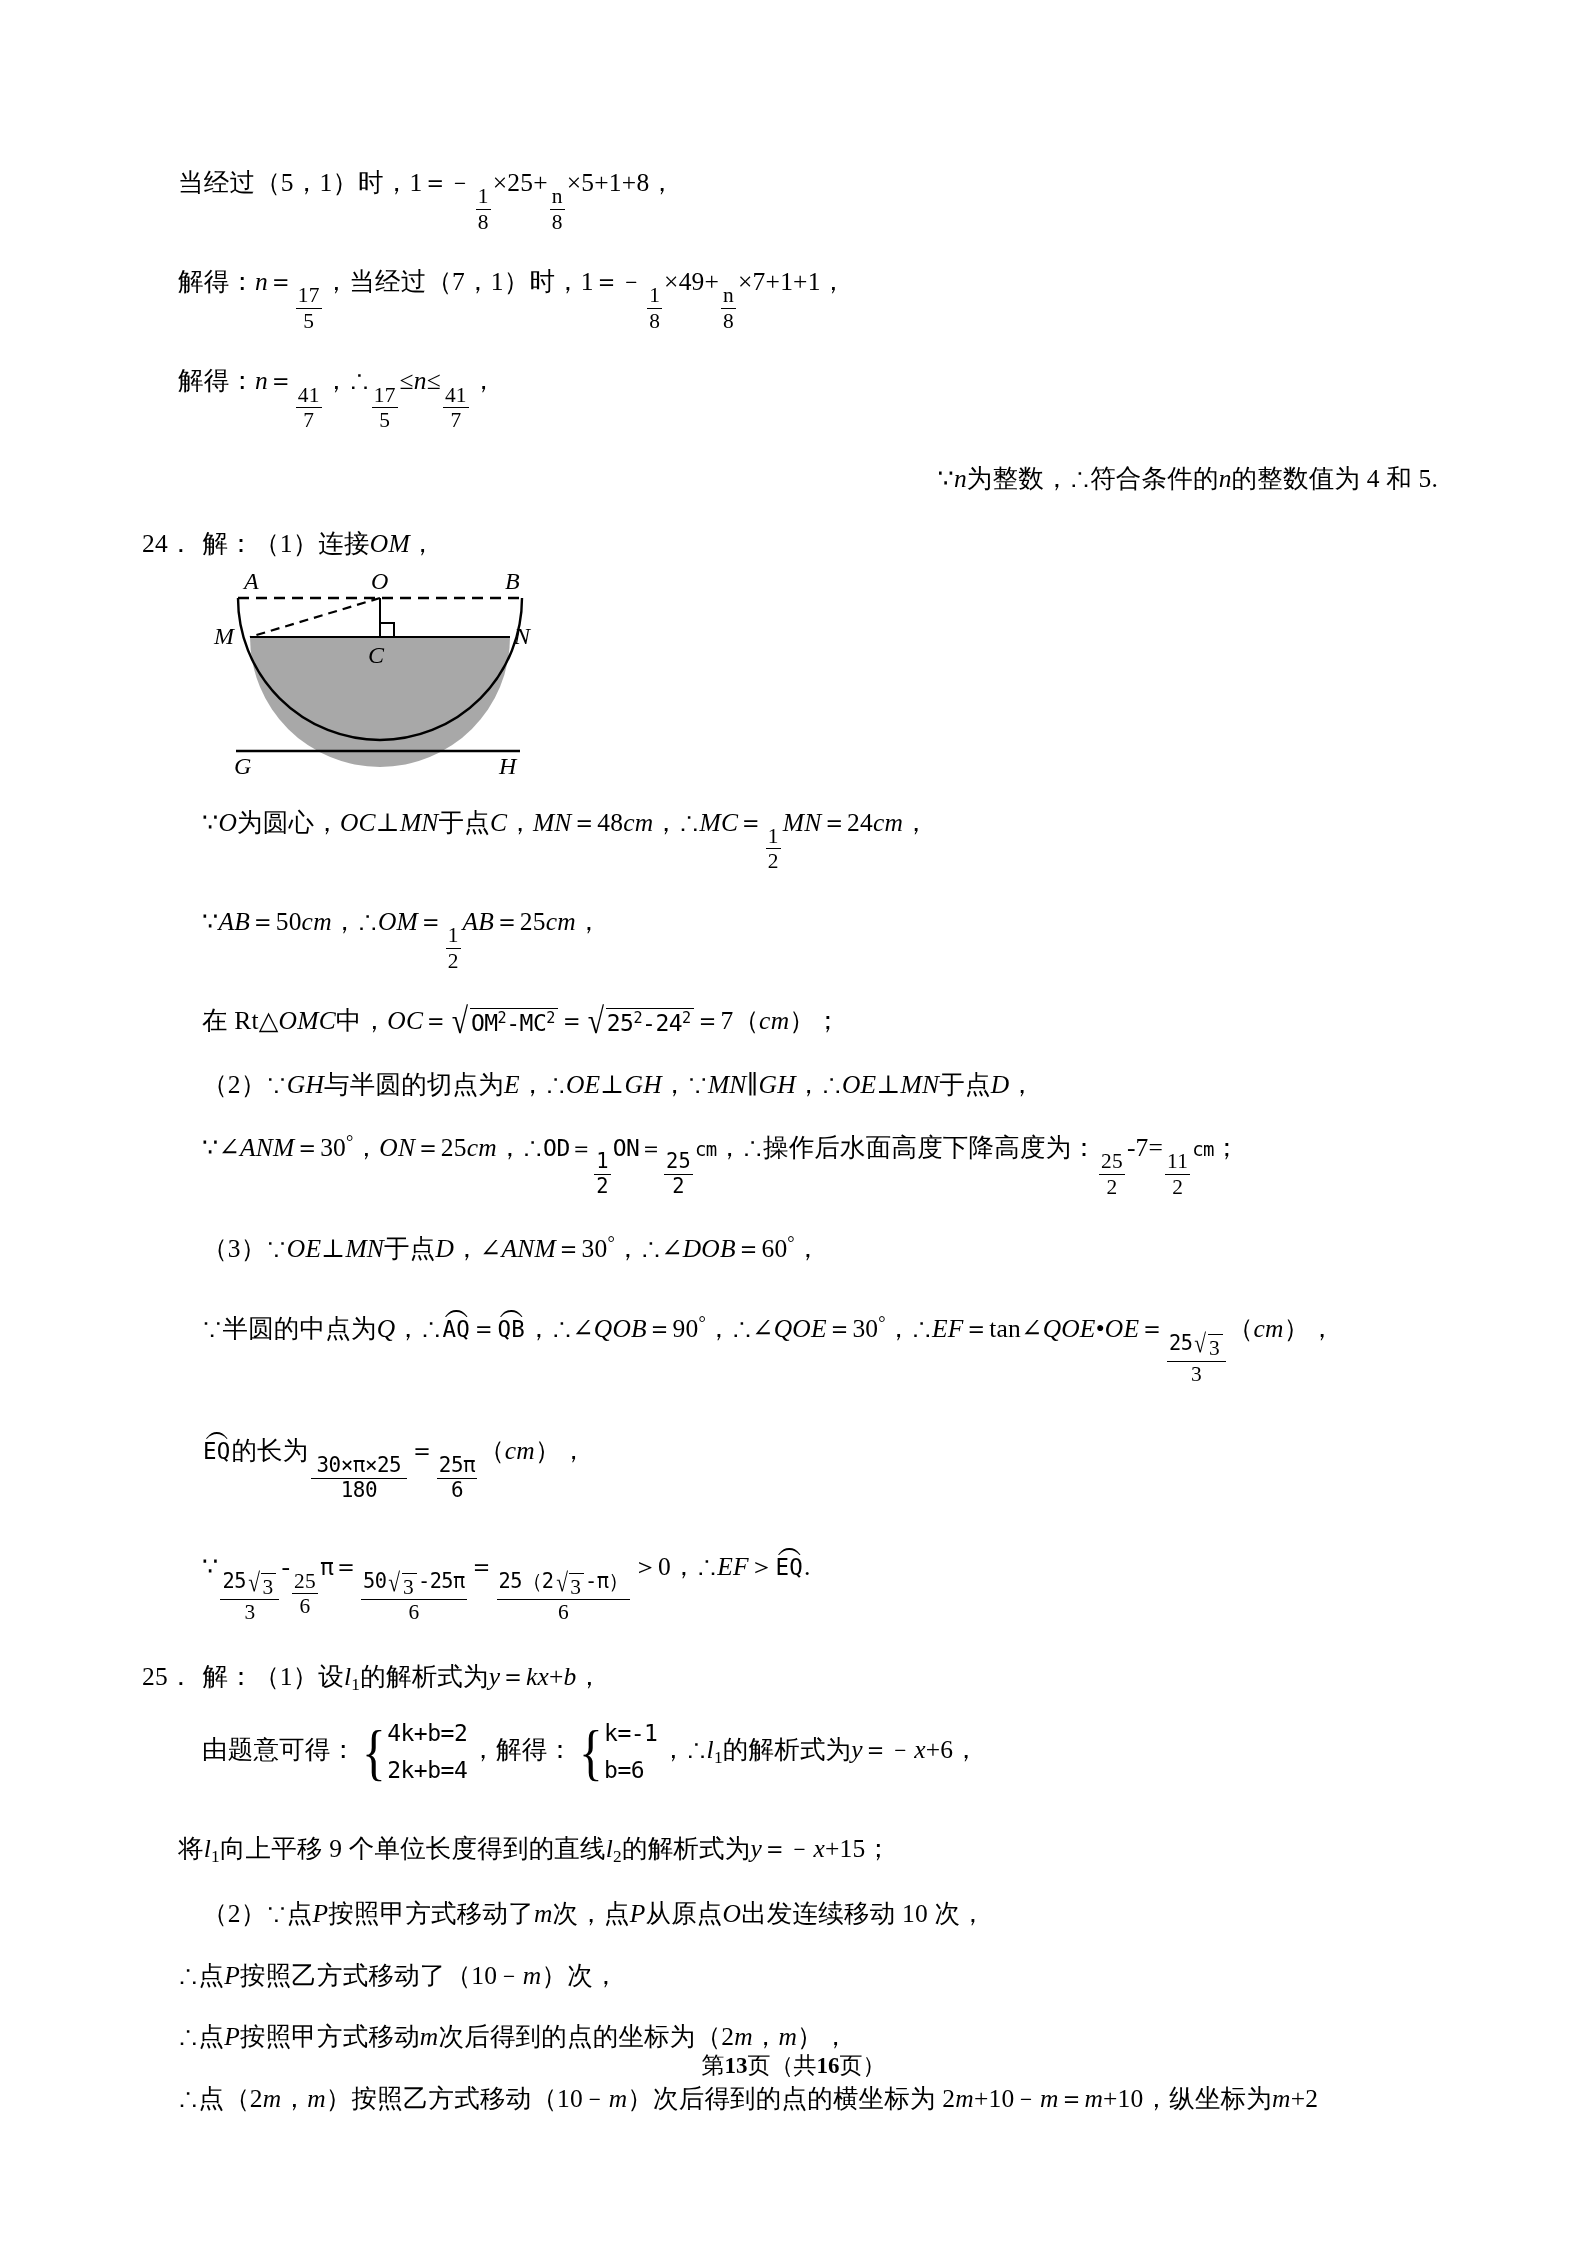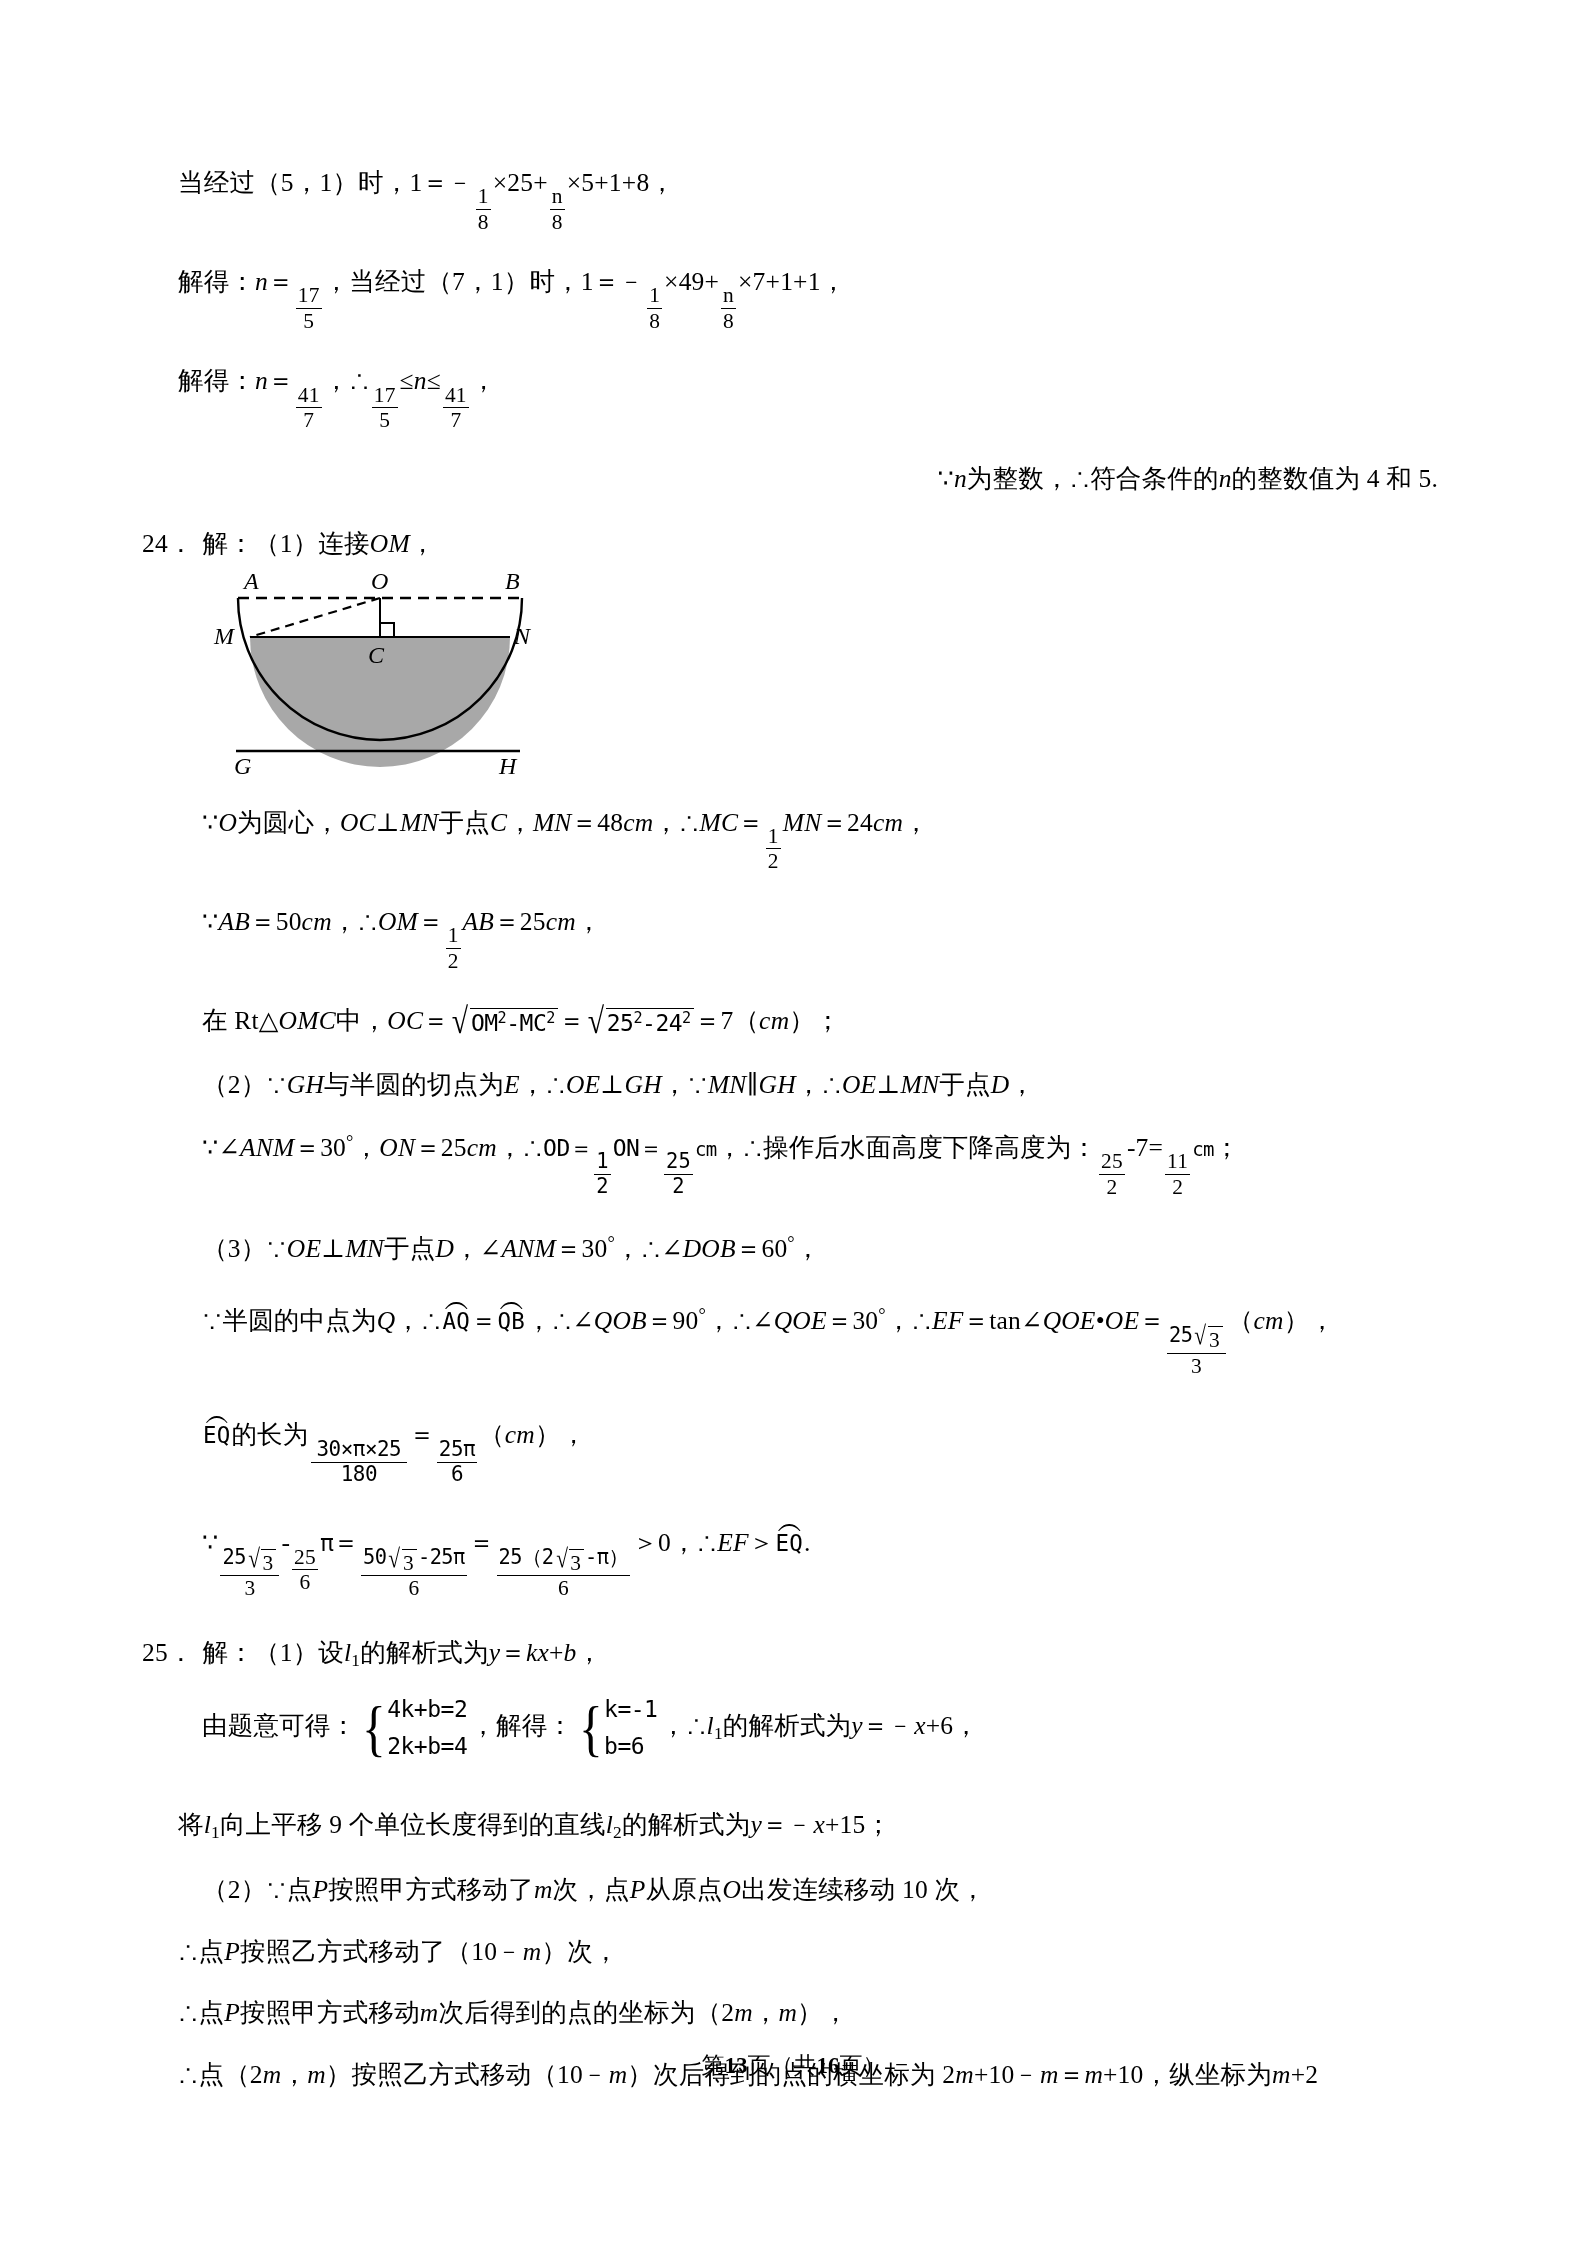--- a/index.html
+++ b/index.html
@@ -88,21 +88,21 @@
     padding: 2px 3px 0 1px;
     display: inline-block;
   }
   .rad.small .sign { font-size: 1.22em; }
 
   
   .arc {
     display: inline-block;
     position: relative;
     padding-top: 7px;
-    margin: 4px 1px;
+    margin: 12px 1px;
   }
   .arc > .arc-cap {
     position: absolute;
     left: 50%;
     transform: translateX(-50%);
     top: -1px;
     width: 100%;
     height: 9px;
     overflow: hidden;
     pointer-events: none;

